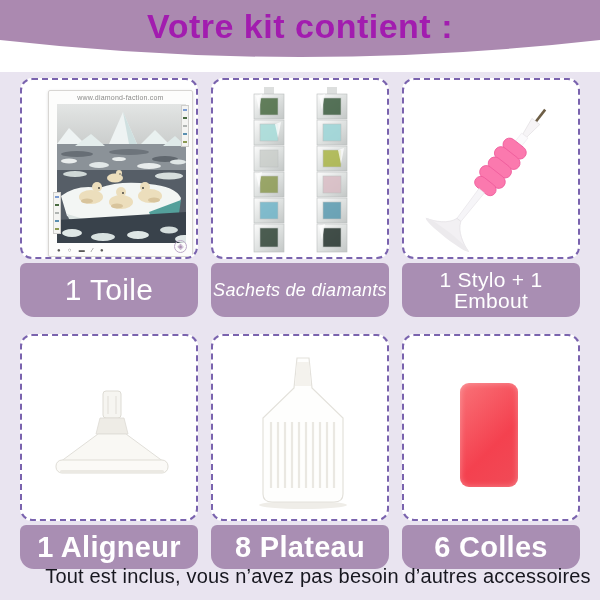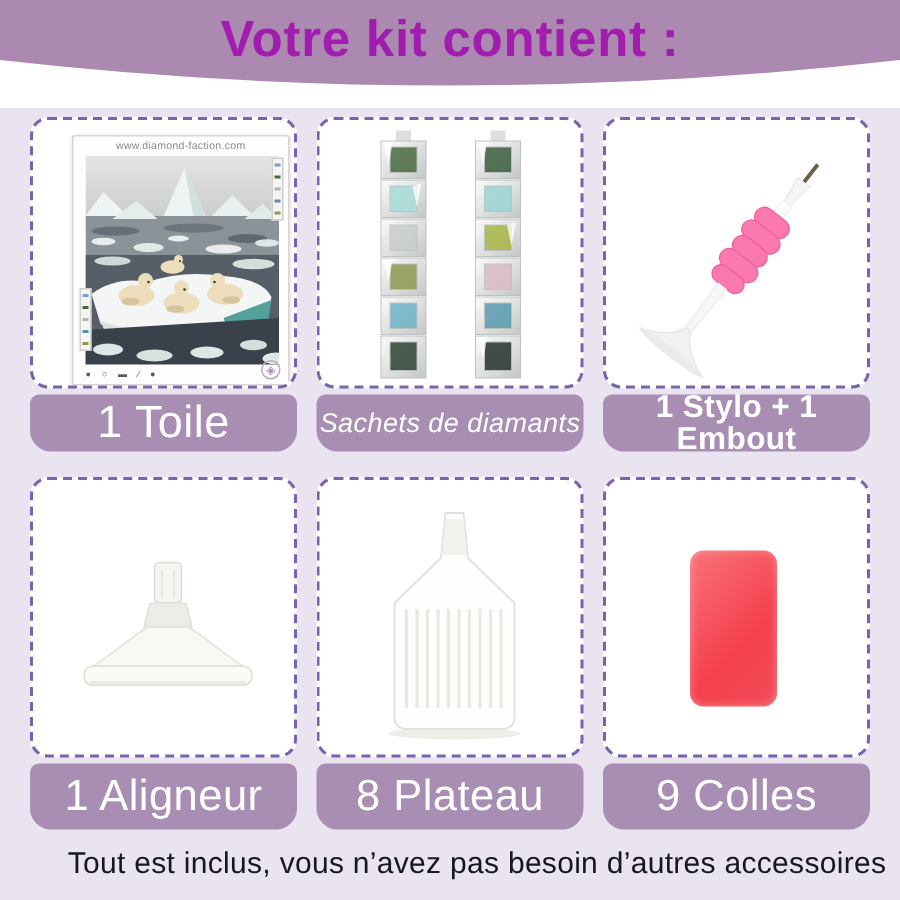--- a/index.html
+++ b/index.html
@@ -27,26 +27,26 @@
     overflow:hidden;box-sizing:border-box;
   }
   .r1 .img-box{height:181px;}
   .r2 .img-box{height:187px;}
   .card-label{
     margin-top:4px;background:#a98eb3;color:#ffffff;
     border-radius:6px 6px 14px 14px;
     display:flex;align-items:center;justify-content:center;
     text-align:center;line-height:1;letter-spacing:.3px;
   }
-  .r1 .card-label{height:38px;}
+  .r1 .card-label{height:54px;}
   .r2 .card-label{height:44px;}
   .fs-big{font-size:30px;}
-  .fs-mid{font-size:21px;font-weight:bold;}
+  .fs-mid{font-size:21px;}
   .fs-sm{font-size:18px;font-style:italic;}
-  .fs-b2{font-size:29px;}
+  .fs-b2{font-size:29px;font-weight:bold;}
   
   .canvas-frame{
     position:absolute;left:26px;top:10px;width:145px;height:167px;
     background:#fdfdfc;border:1px solid #d8d6d3;border-radius:2px;
     box-shadow:0 1px 3px rgba(0,0,0,.15);box-sizing:border-box;
   }
   .canvas-url{
     position:absolute;top:3px;left:0;width:100%;text-align:center;
     font-size:7px;color:#8b8b89;letter-spacing:.2px;
   }
@@ -296,18 +296,18 @@
         <path d="M84,26 L96,26 L98,50 L82,50 Z" fill="#f4f2ed"></path>
       </svg>
     </div>
     <div class="card-label fs-b2">8 Plateau</div>
   </div>
 
   <div class="card r2">
     <div class="img-box">
       <div class="glue-pad"></div>
     </div>
-    <div class="card-label fs-b2">9 Colles</div>
+    <div class="card-label fs-b2">6 Colles</div>
   </div>
 
 </div>
 
 <div class="footer">Tout est inclus, vous n’avez pas besoin d’autres accessoires</div>
 
 </body></html>

